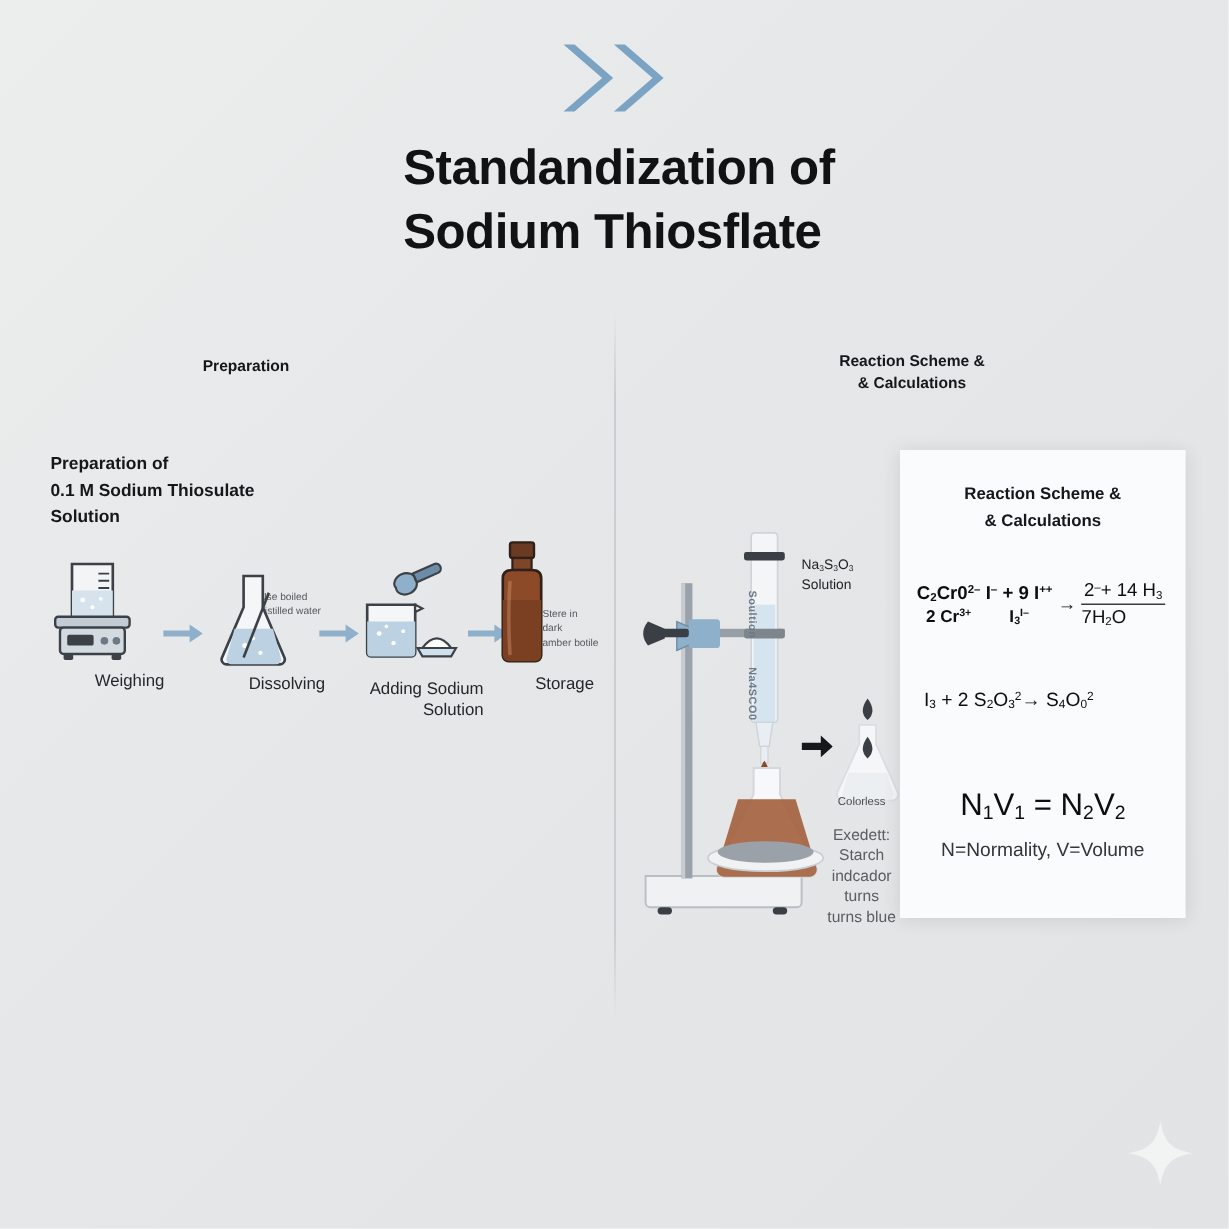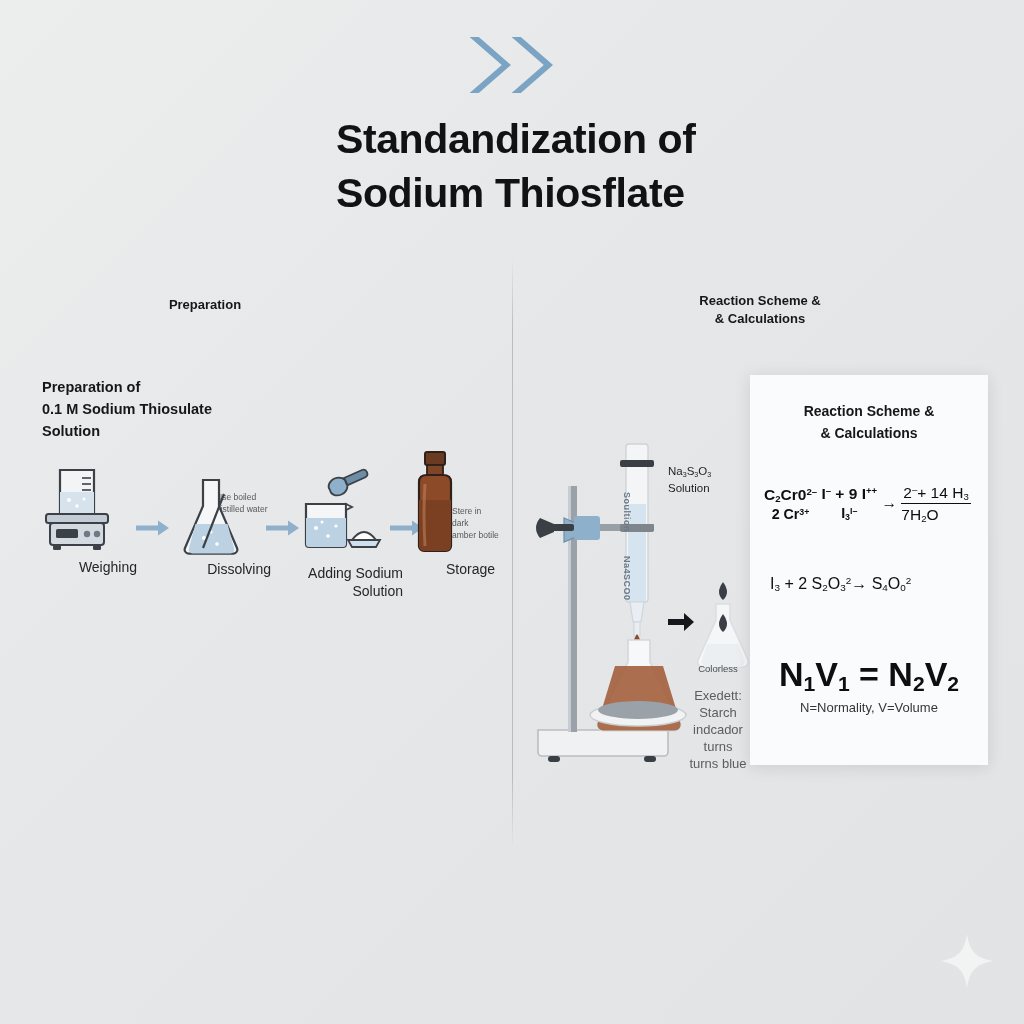--- a/index.html
+++ b/index.html
@@ -72,25 +72,25 @@
     line-height: 1.55;
   }
   #eq-card-title .ln { display: block; }
   .eq {
     position: absolute; color: #0d0e10; font-size: 15.5px;
   }
   #eq1 { left: 14px; top: 108px; width: 212px; }
   #eq2 { left: 20px; top: 200px; width: 200px; font-size: 16px; }
   #eq3 {
     left: 0; top: 280px; width: 100%; text-align: center;
-    font-size: 34px; font-weight: bold;
+    font-size: 26px; font-weight: normal;
   }
   #eq-caption {
     position: absolute; left: 0; top: 325px; width: 100%;
-    text-align: center; font-size: 13px; color: #33363a;
+    text-align: center; font-size: 16px; color: #33363a;
   }
   sub { font-size: .62em; vertical-align: -.22em; }
   sup { font-size: .62em; vertical-align: .5em; }
   .frac {
     display: inline-block; text-align: left; vertical-align: middle;
     line-height: 1.25;
   }
   .frac .num { border-bottom: 1.5px solid #0d0e10; padding: 0 2px; display: block; }
   .frac .den { display: block; padding-top: 1px; }
   .stack { display: inline-block; text-align: center; line-height: 1.3; vertical-align: middle; font-weight: bold; }

